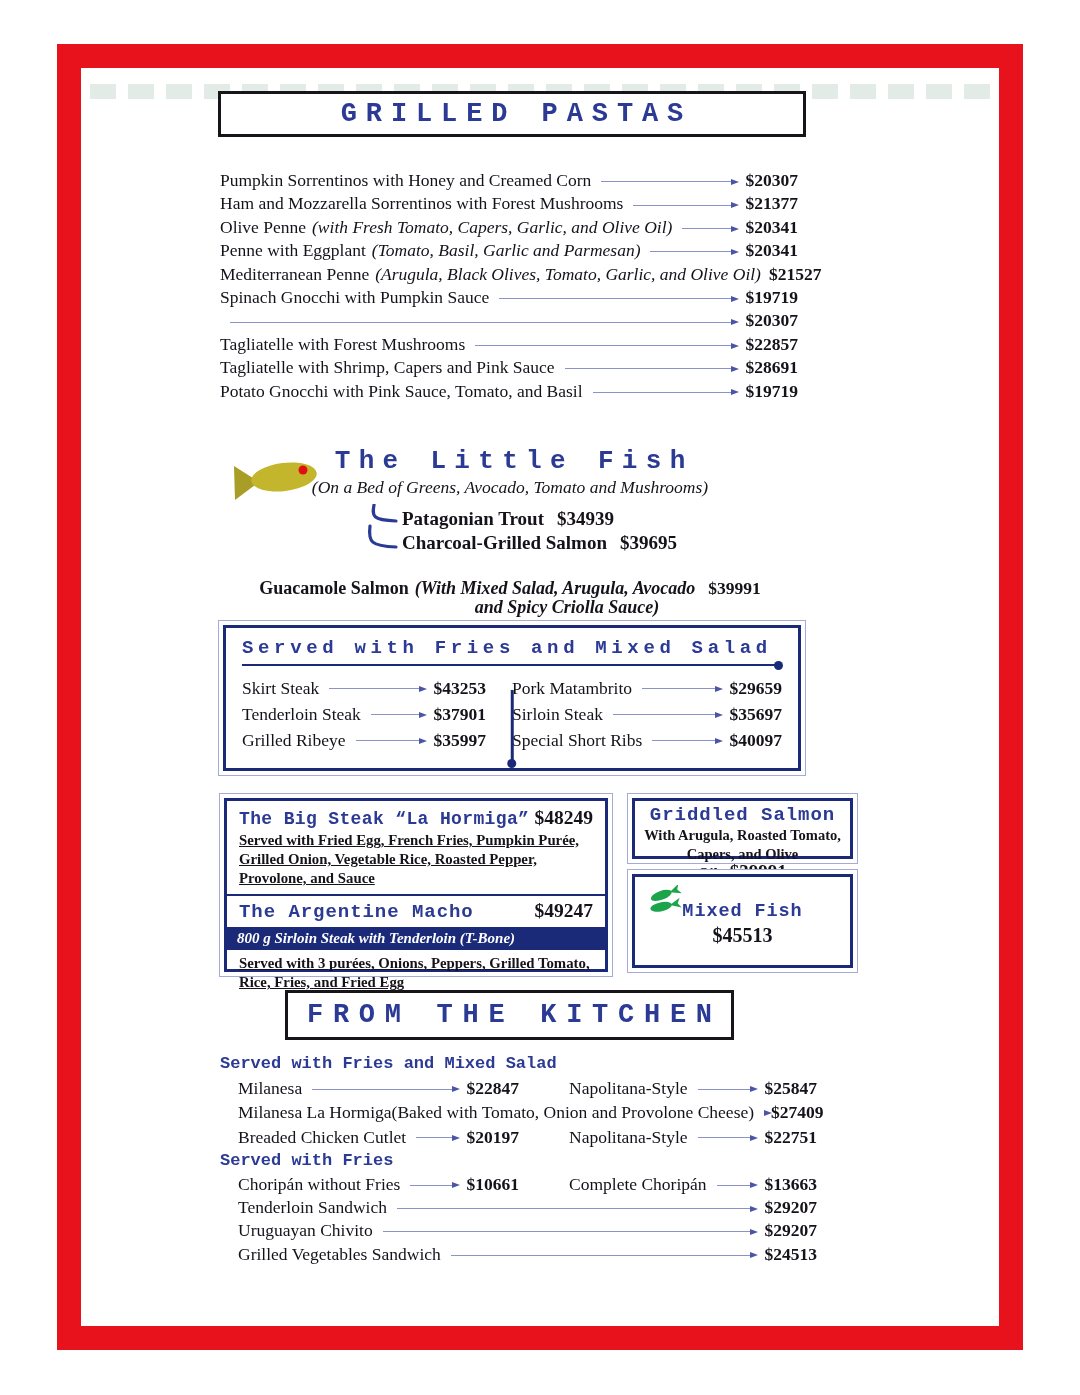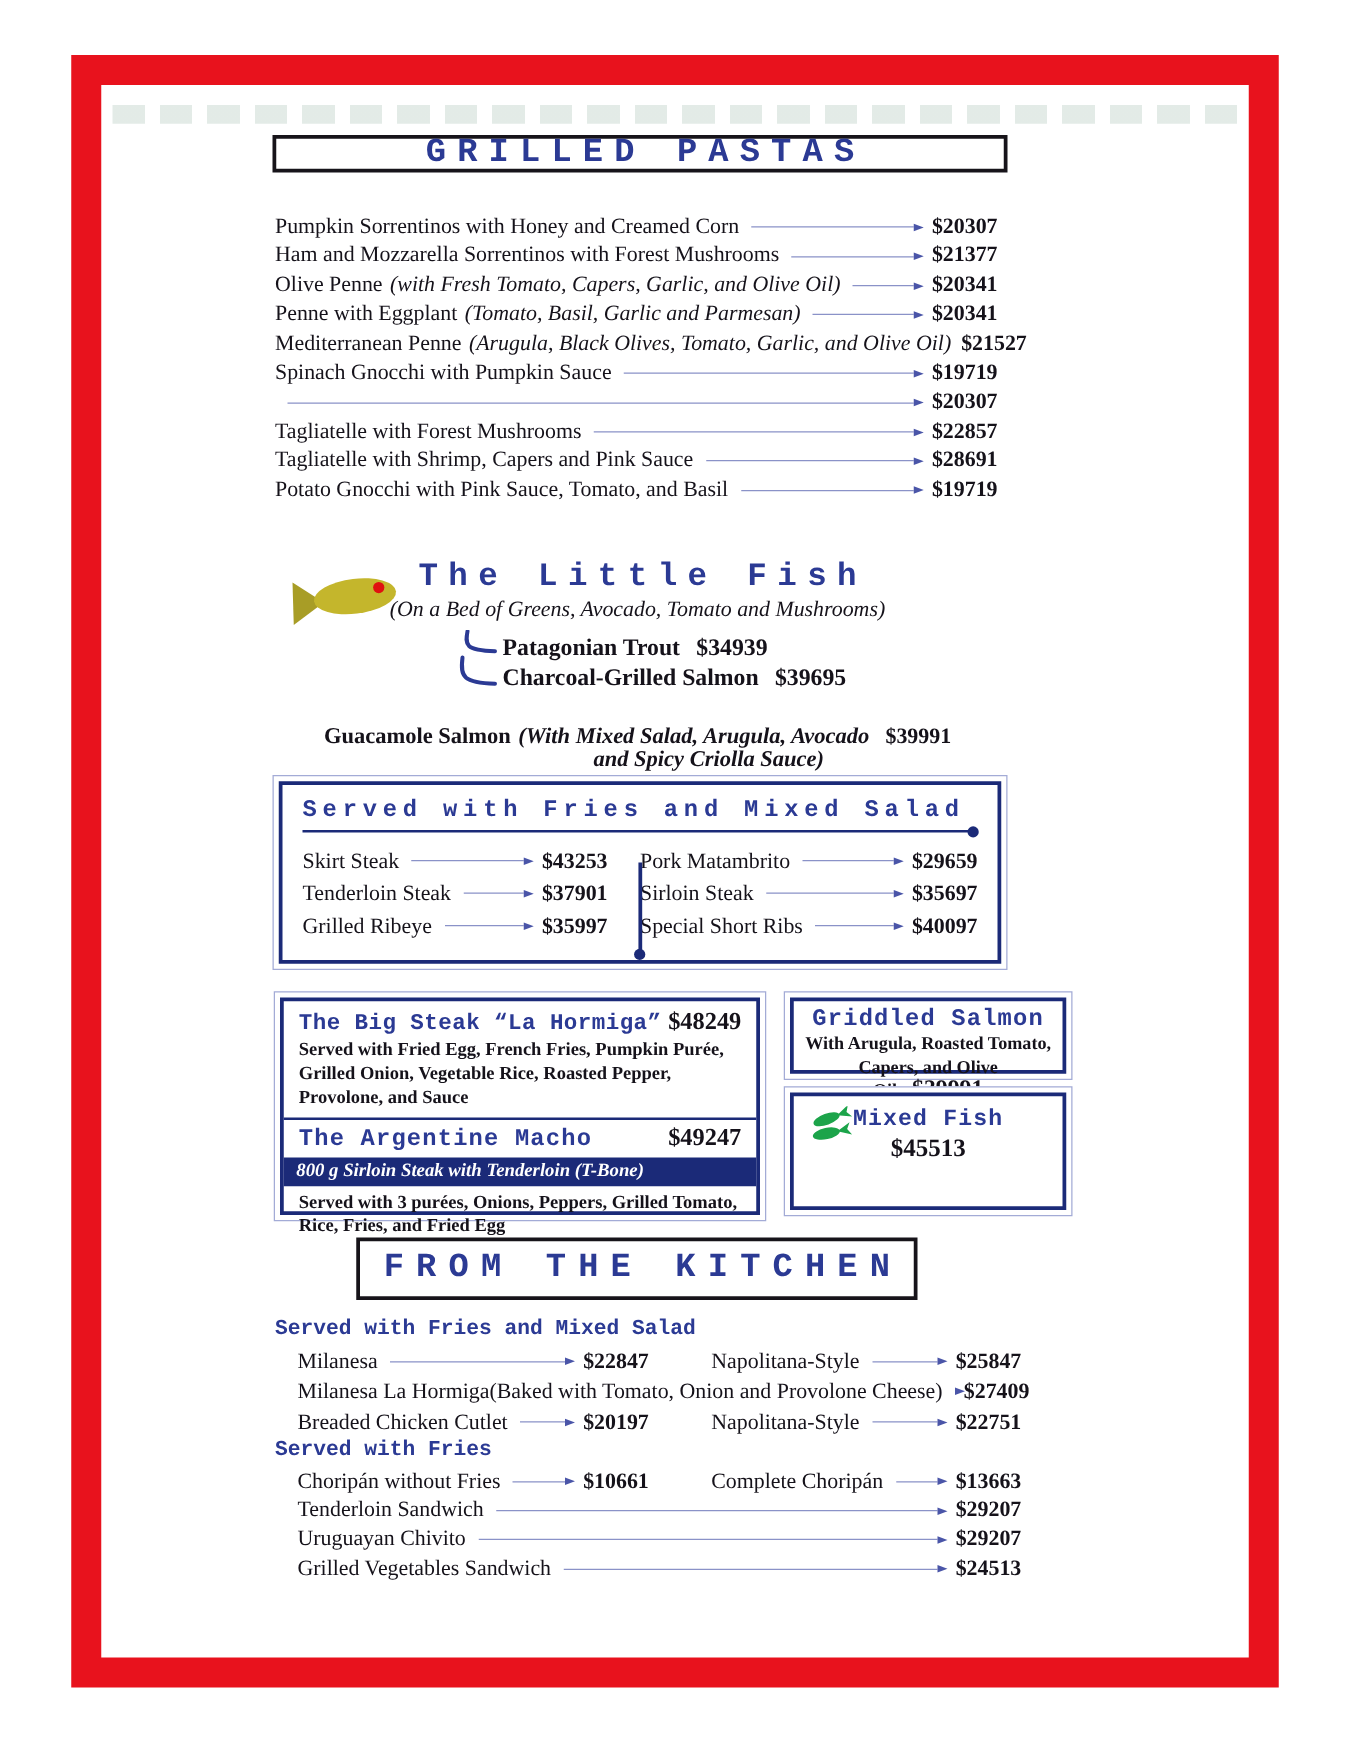--- a/index.html
+++ b/index.html
@@ -15,21 +15,21 @@
     position:absolute; left:90px; top:84px; width:910px; height:15px;
     background:repeating-linear-gradient(90deg, rgba(175,198,186,0.35) 0 26px, transparent 26px 38px);
   }
   .tw { font-family:"Liberation Mono", monospace; font-weight:bold; color:#2b3a94; }
 
   
   .hbox {
     position:absolute; border:3.5px solid #17141a; box-sizing:border-box;
     display:flex; align-items:center; justify-content:center; background:#fff;
   }
-  #pastas-hbox  { left:218px; top:108px; width:588px; height:30px; }
+  #pastas-hbox  { left:218px; top:91px; width:588px; height:46px; }
   #pastas-hbox span  { font-size:27px; letter-spacing:0.33em; text-indent:0.33em; white-space:nowrap; }
   #kitchen-hbox { left:285px; top:990px; width:449px; height:50px; }
   #kitchen-hbox span { font-size:27px; letter-spacing:0.36em; text-indent:0.36em; white-space:nowrap; }
 
   
   .mrow { display:flex; align-items:baseline; font-size:17.5px; line-height:23.4px; white-space:nowrap; }
   .mrow .detail { font-style:italic; margin-left:6px; }
   .price { font-weight:bold; }
   .leader { flex:1 1 0; min-width:0; display:flex; align-items:center; align-self:center; margin:0 7px 0 10px; position:relative; top:1px; }
   .leader .ln { flex:1; height:0; border-top:1.4px solid #8a92c8; min-width:0; }
@@ -68,34 +68,34 @@
   .fb-col .mrow { line-height:26px; }
   .vdiv { position:absolute; left:50%; top:62px; height:74px; width:2.5px; background:#1b2a78; transform:translateX(-50%); }
   .vdiv::after { content:""; position:absolute; left:50%; bottom:-4px; transform:translateX(-50%); width:9px; height:9px; border-radius:50%; background:#1b2a78; }
 
   
   #bigsteak { left:219px; top:793px; width:394px; height:184px; }
   #bigsteak .dinner { padding:6px 12px 4px; }
   .bs-row { display:flex; align-items:baseline; justify-content:space-between; white-space:nowrap; }
   .bs-title { font-size:18px; letter-spacing:0.02em; }
   .bs-price { font-weight:bold; font-size:19.5px; }
-  .bs-desc { font-weight:bold; font-size:14.8px; line-height:19px; margin-top:2px; }
+  .bs-desc { font-weight:bold; font-size:14.8px; line-height:19px; margin-top:2px;text-decoration:underline; }
   .bs-div { height:2.2px; background:#1b2a78; margin:6px -12px 4px; }
   .bs-title2 { font-size:19px; letter-spacing:0.05em; }
   .bs-banner { background:#1b2a78; color:#ffffff; font-style:italic; font-weight:bold; font-size:15px; line-height:21px; padding:1px 10px; margin:4px -12px 4px; }
 
   
   #griddled { left:627px; top:793px; width:231px; height:71px; }
   #griddled .dinner { padding:3px 6px; text-align:center; }
   .gs-title { font-size:19px; letter-spacing:0.05em; display:block; }
   .gs-desc { font-weight:bold; font-size:14.5px; line-height:18.5px; }
   .gs-price { font-weight:bold; font-size:19px; margin-left:12px; }
 
   #mixedfish { left:627px; top:869px; width:231px; height:104px; }
-  #mixedfish .dinner { padding:6px 4px 4px; text-align:center; }
+  #mixedfish .dinner { padding:22px 4px 4px; text-align:center; }
   .mf-icon { position:absolute; left:12px; top:8px; width:38px; height:32px; }
   .mf-title { font-size:18.5px; letter-spacing:0.05em; display:block; margin-top:2px; }
   .mf-desc { font-weight:bold; font-size:15px; line-height:19.5px; margin-top:4px; }
   .mf-price { font-weight:bold; font-size:20px; margin-top:2px; }
 
   
   #kitchen { position:absolute; left:220px; top:1052px; width:597px; }
   .ksub { font-family:"Liberation Mono", monospace; font-weight:bold; color:#2b3a94; font-size:17px; line-height:24px; white-space:nowrap; }
   .krow { display:flex; align-items:baseline; font-size:17.5px; line-height:24.3px; white-space:nowrap; }
   .krow2 { line-height:23.2px; }

